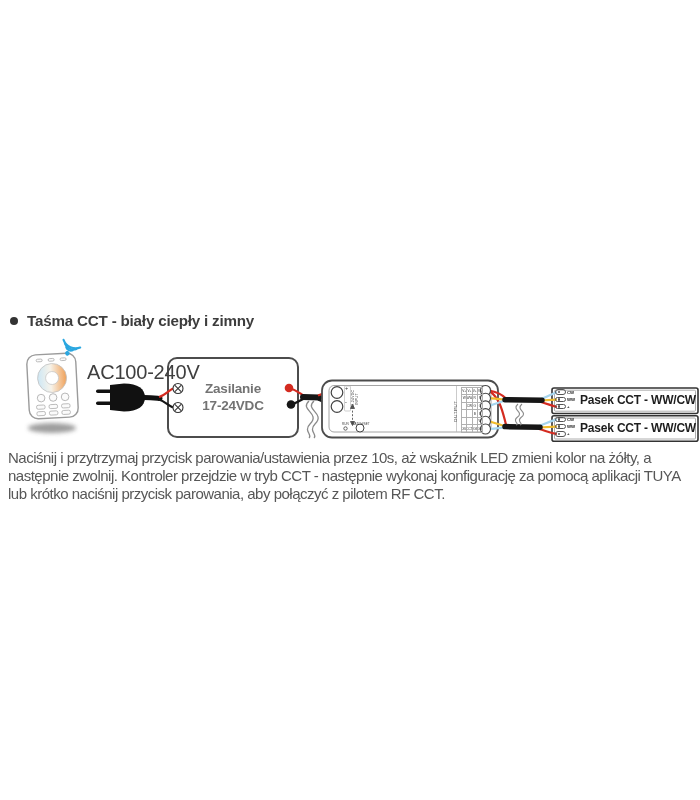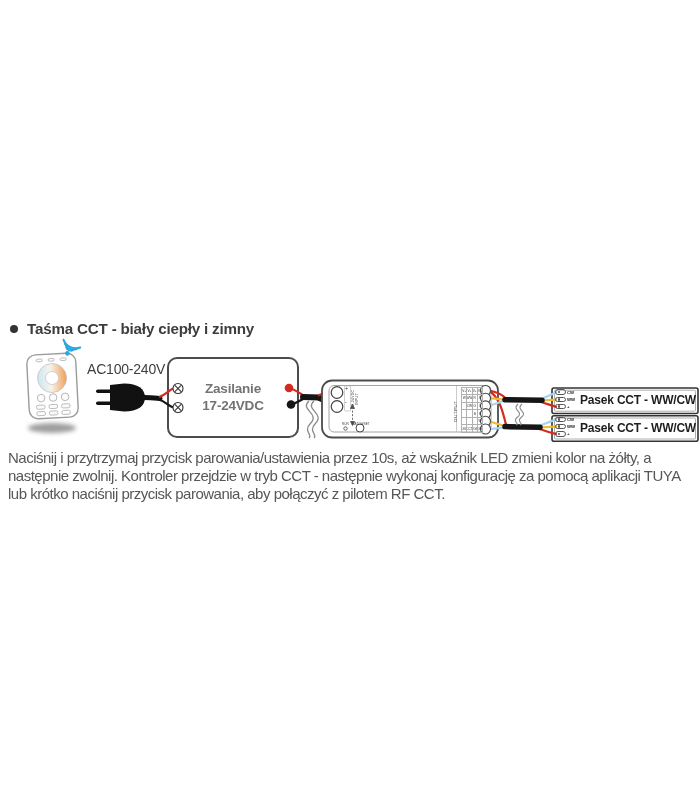--- a/index.html
+++ b/index.html
@@ -1,23 +1,23 @@
 <!DOCTYPE html>
 <html><head>
 <meta charset="utf-8">
 <style>
   html,body{margin:0;padding:0;background:#fff;}
   .stage{position:relative;width:700px;height:800px;background:#ffffff;overflow:hidden;
          font-family:"Liberation Sans",sans-serif;}
   .stage svg{position:absolute;left:0;top:0;}
   .abs{position:absolute;}
-  .title{left:10px;top:320px;display:flex;align-items:center;gap:9px;}
+  .title{left:10px;top:312px;display:flex;align-items:center;gap:9px;}
   .title-bullet{width:8px;height:8px;border-radius:50%;background:#333;display:inline-block;}
   .title-text{font-size:15.2px;font-weight:600;color:#3d3d3d;letter-spacing:-0.2px;}
-  .ac-label{left:87px;top:361px;font-size:14px;font-weight:500;color:#3f3f3f;letter-spacing:-0.2px;}
+  .ac-label{left:87px;top:361px;font-size:20px;font-weight:500;color:#3f3f3f;letter-spacing:-0.2px;}
   .psu-label{left:168px;top:380px;width:130px;text-align:center;font-size:13.5px;
              font-weight:600;color:#737373;line-height:17px;letter-spacing:-0.2px;}
   .vtext{writing-mode:vertical-rl;transform:rotate(180deg);text-align:center;color:#3a3a3a;}
   .in-vlabel{left:351px;top:386px;height:26px;font-size:3.6px;letter-spacing:0.2px;}
   .out-vlabel{left:453px;top:389px;height:44px;font-size:4.4px;letter-spacing:0.6px;}
   .pol{font-size:5.5px;color:#333;line-height:5px;}
   .pol-plus{left:345px;top:386px;}
   .pol-minus{left:345px;top:400px;}
   .tiny{font-size:3.1px;color:#444;letter-spacing:0;}
   .run-label{left:342px;top:421.5px;}

